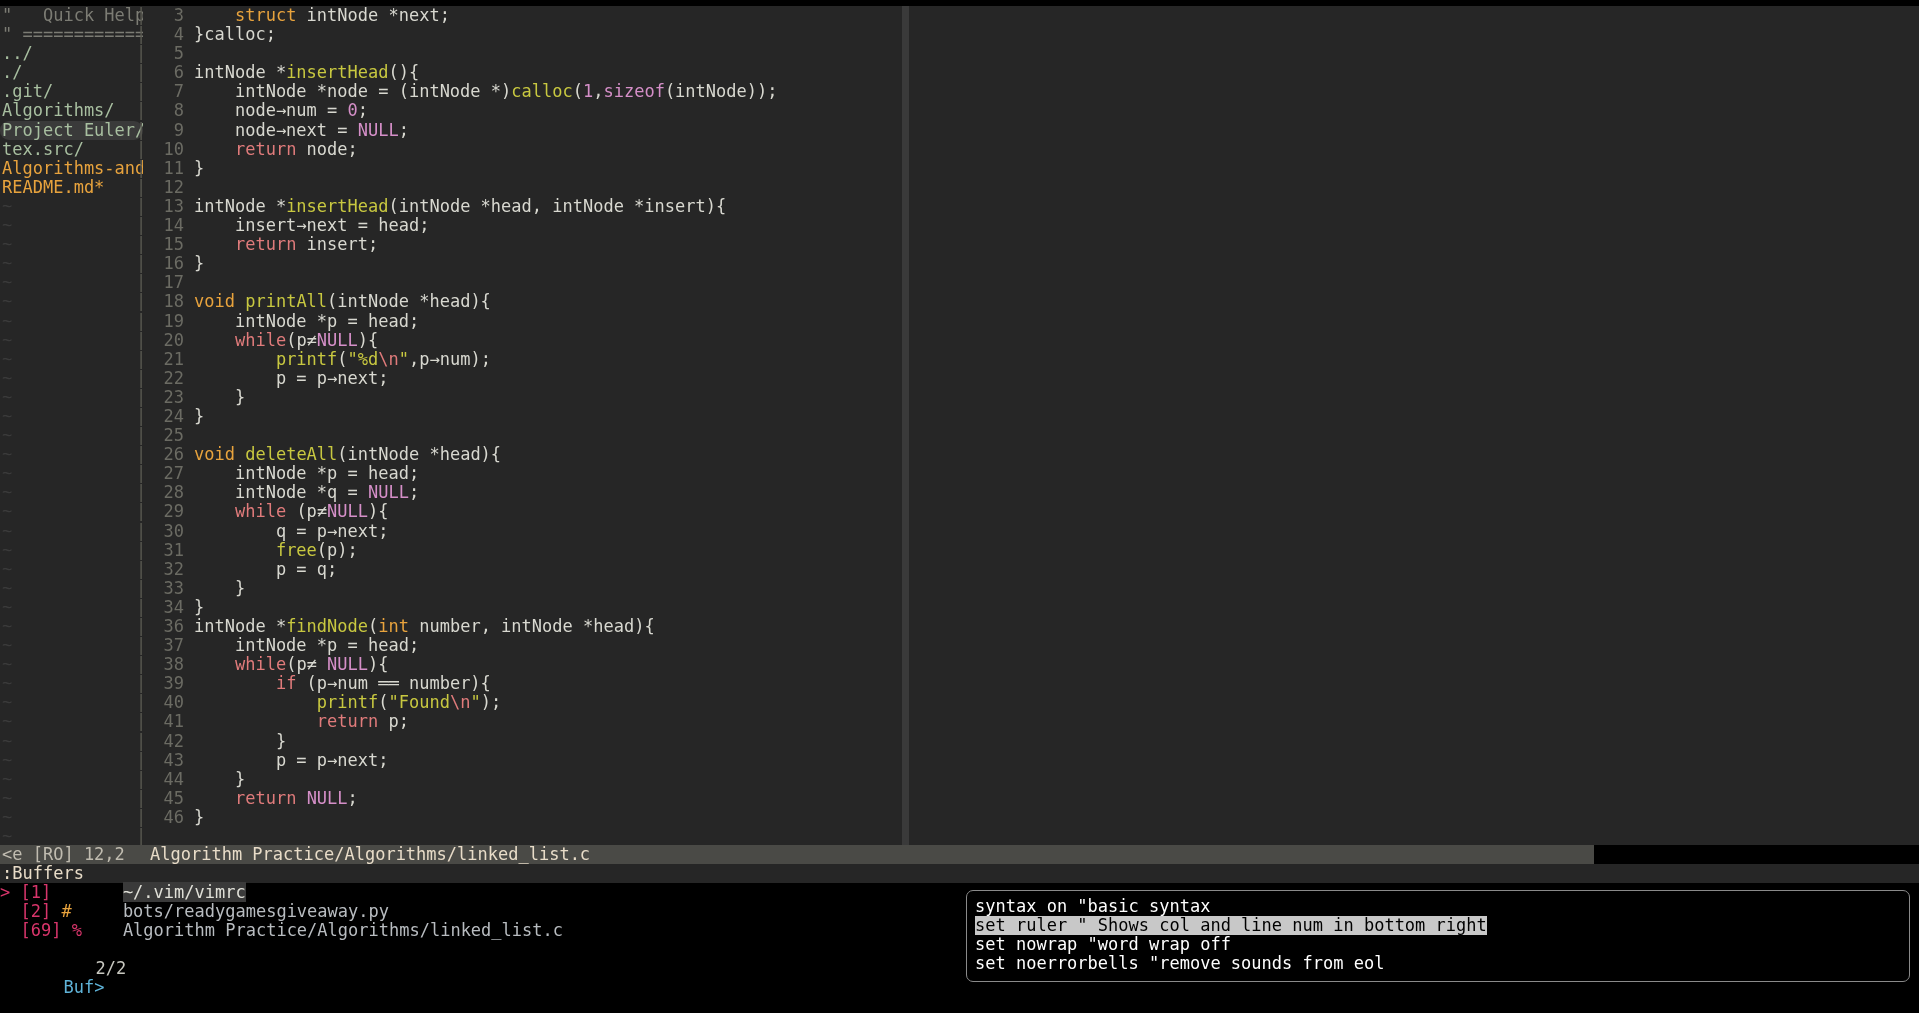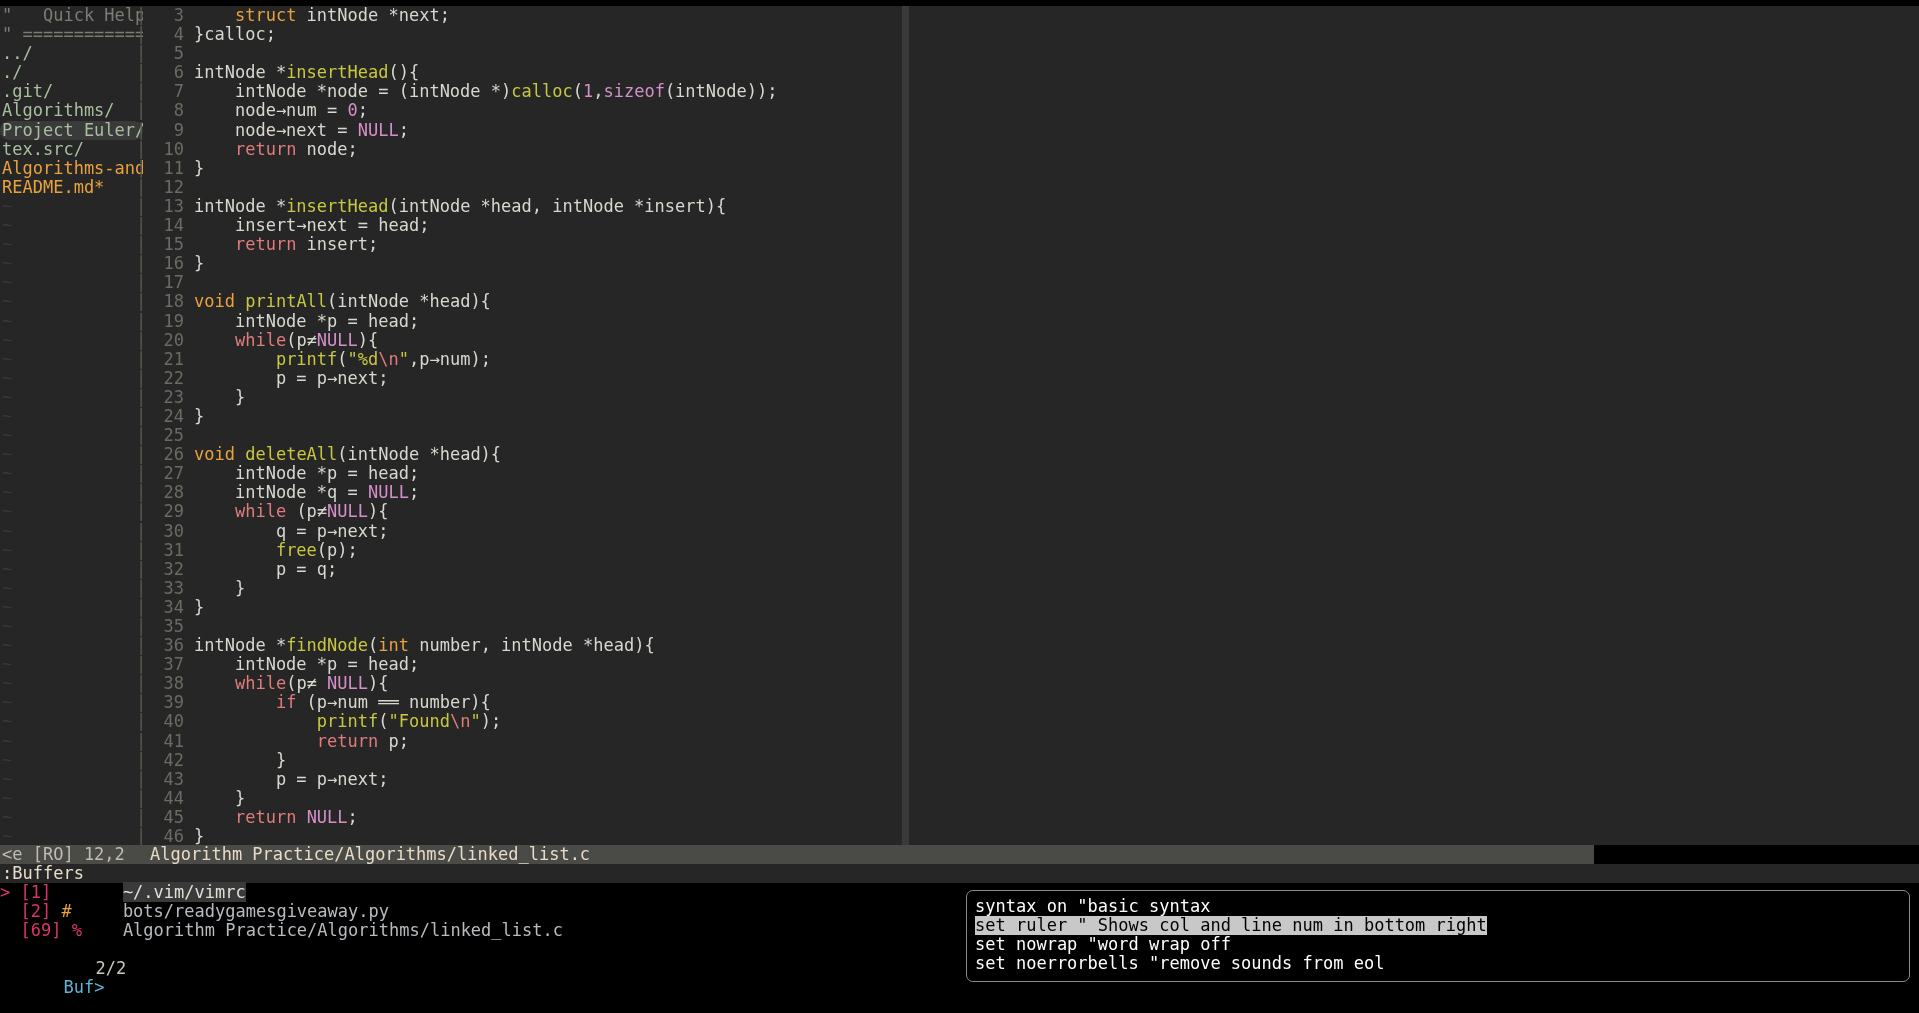--- a/index.html
+++ b/index.html
@@ -276,21 +276,20 @@
         <div class="code-line"><span class="lnr">25</span><span class="ctext"><span class="plain"></span></span></div>
         <div class="code-line"><span class="lnr">26</span><span class="ctext"><span class="kw">void</span><span class="plain"> </span><span class="fn">deleteAll</span><span class="plain">(intNode *head){</span></span></div>
         <div class="code-line"><span class="lnr">27</span><span class="ctext"><span class="plain">    intNode *p = head;</span></span></div>
         <div class="code-line"><span class="lnr">28</span><span class="ctext"><span class="plain">    intNode *q = </span><span class="const">NULL</span><span class="plain">;</span></span></div>
         <div class="code-line"><span class="lnr">29</span><span class="ctext"><span class="plain">    </span><span class="ret">while</span><span class="plain"> (p≠</span><span class="const">NULL</span><span class="plain">){</span></span></div>
         <div class="code-line"><span class="lnr">30</span><span class="ctext"><span class="plain">        q = p→next;</span></span></div>
         <div class="code-line"><span class="lnr">31</span><span class="ctext"><span class="plain">        </span><span class="fn">free</span><span class="plain">(p);</span></span></div>
         <div class="code-line"><span class="lnr">32</span><span class="ctext"><span class="plain">        p = q;</span></span></div>
         <div class="code-line"><span class="lnr">33</span><span class="ctext"><span class="plain">    }</span></span></div>
         <div class="code-line"><span class="lnr">34</span><span class="ctext"><span class="plain">}</span></span></div>
-        <div class="code-line"><span class="lnr">35</span><span class="ctext"><span class="plain"></span></span></div>
         <div class="code-line"><span class="lnr">36</span><span class="ctext"><span class="plain">intNode *</span><span class="fn">findNode</span><span class="plain">(</span><span class="kw">int</span><span class="plain"> number, intNode *head){</span></span></div>
         <div class="code-line"><span class="lnr">37</span><span class="ctext"><span class="plain">    intNode *p = head;</span></span></div>
         <div class="code-line"><span class="lnr">38</span><span class="ctext"><span class="plain">    </span><span class="ret">while</span><span class="plain">(p≠ </span><span class="const">NULL</span><span class="plain">){</span></span></div>
         <div class="code-line"><span class="lnr">39</span><span class="ctext"><span class="plain">        </span><span class="ret">if</span><span class="plain"> (p→num ══ number){</span></span></div>
         <div class="code-line"><span class="lnr">40</span><span class="ctext"><span class="plain">            </span><span class="fn">printf</span><span class="plain">(</span><span class="str">"Found</span><span class="esc">\n</span><span class="str">"</span><span class="plain">);</span></span></div>
         <div class="code-line"><span class="lnr">41</span><span class="ctext"><span class="plain">            </span><span class="ret">return</span><span class="plain"> p;</span></span></div>
         <div class="code-line"><span class="lnr">42</span><span class="ctext"><span class="plain">        }</span></span></div>
         <div class="code-line"><span class="lnr">43</span><span class="ctext"><span class="plain">        p = p→next;</span></span></div>
         <div class="code-line"><span class="lnr">44</span><span class="ctext"><span class="plain">    }</span></span></div>
         <div class="code-line"><span class="lnr">45</span><span class="ctext"><span class="plain">    </span><span class="ret">return</span><span class="plain"> </span><span class="const">NULL</span><span class="plain">;</span></span></div>

